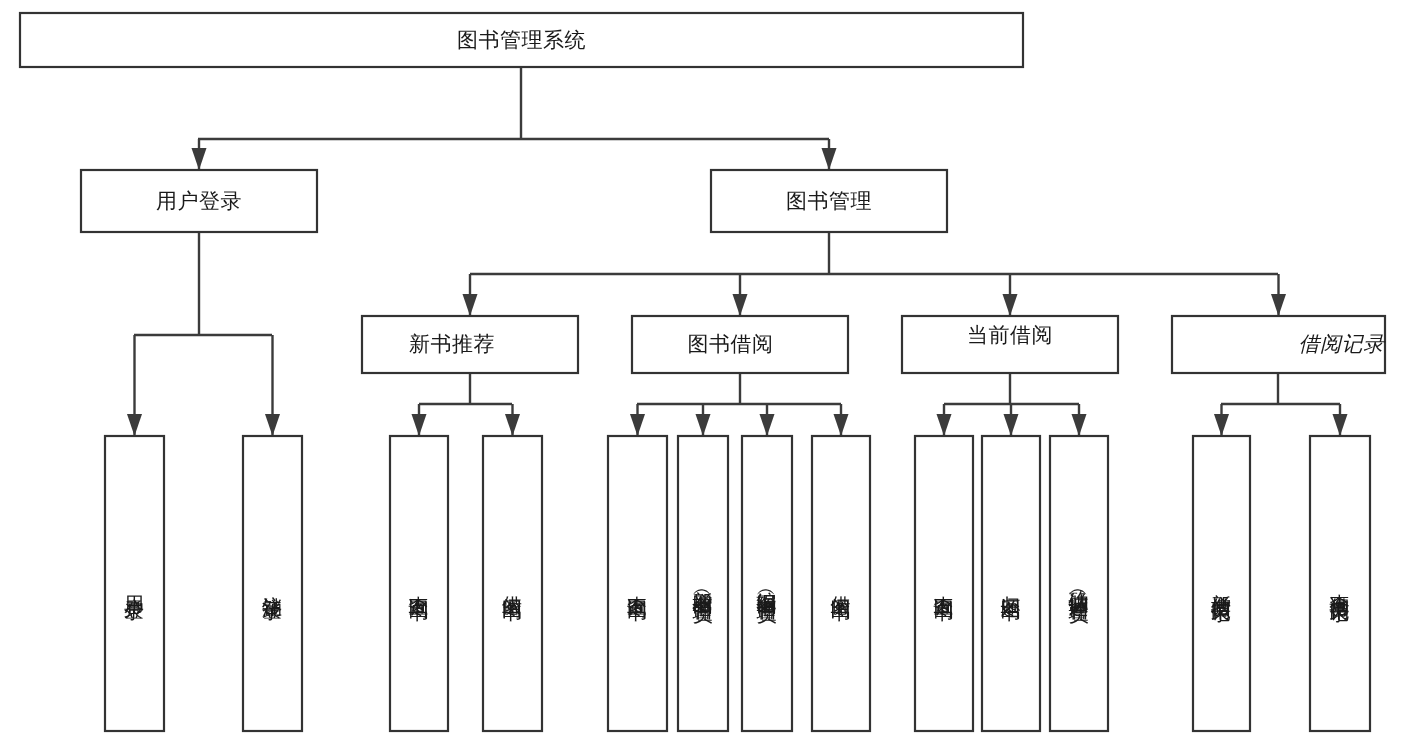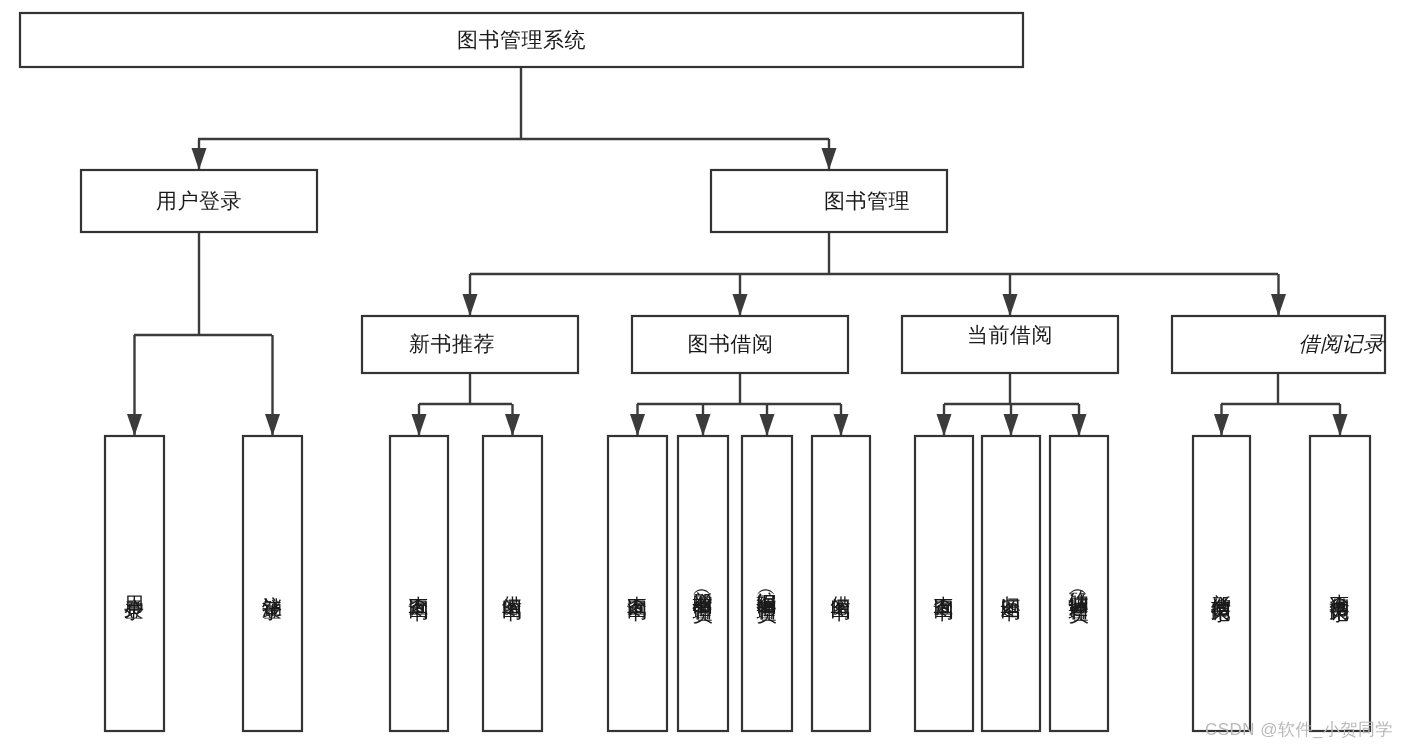--- a/index.html
+++ b/index.html
@@ -153,35 +153,34 @@
         <rect x="982" y="436" width="58" height="295" class="node-box"></rect>
         <rect x="1050" y="436" width="58" height="295" class="node-box"></rect>
         <rect x="1193" y="436" width="57" height="295" class="node-box"></rect>
         <rect x="1310" y="436" width="60" height="295" class="node-box"></rect>
       </g>
   </svg>
 
   <div id="label-layer">
       <div class="node-label" style="left: 20px; top: 13px; width: 1003px; height: 54px;">图书管理系统</div>
       <div class="node-label" style="left: 81px; top: 170px; width: 236px; height: 62px;">用户登录</div>
-      <div class="node-label" style="left: 749px; top: 170px; width: 236px; height: 62px; text-align: right;">图书管理</div>
+      <div class="node-label" style="left: 711px; top: 170px; width: 236px; height: 62px; text-align: right;">图书管理</div>
       <div class="node-label" style="left: 362px; top: 316px; width: 180px; height: 57px;">新书推荐</div>
       <div class="node-label" style="left: 632px; top: 316px; width: 197px; height: 57px;">图书借阅</div>
       <div class="node-label" style="left: 902px; top: 316px; width: 216px; height: 39px;">当前借阅</div>
       <div class="node-label" style="left: 1235px; top: 316px; width: 213px; height: 57px; font-style: italic;">借阅记录</div>
       <div class="node-label vertical" style="left: 105px; top: 436px; width: 59px; height: 295px;">用户登录</div>
       <div class="node-label vertical" style="left: 243px; top: 436px; width: 59px; height: 295px;">注销登录</div>
       <div class="node-label vertical" style="left: 390px; top: 436px; width: 58px; height: 295px;">查询图书</div>
       <div class="node-label vertical" style="left: 483px; top: 436px; width: 59px; height: 295px;">借阅图书</div>
       <div class="node-label vertical" style="left: 608px; top: 436px; width: 59px; height: 295px;">查询图书</div>
       <div class="node-label vertical" style="left: 678px; top: 436px; width: 50px; height: 295px;">新增图书（管理员）</div>
       <div class="node-label vertical" style="left: 742px; top: 436px; width: 50px; height: 295px;">编辑图书（管理员）</div>
       <div class="node-label vertical" style="left: 812px; top: 436px; width: 58px; height: 295px;">借阅图书</div>
       <div class="node-label vertical" style="left: 915px; top: 436px; width: 58px; height: 295px;">查询图书</div>
       <div class="node-label vertical" style="left: 982px; top: 436px; width: 58px; height: 295px;">归还图书</div>
       <div class="node-label vertical" style="left: 1050px; top: 436px; width: 58px; height: 295px;">确认归还（管理员）</div>
       <div class="node-label vertical" style="left: 1193px; top: 436px; width: 57px; height: 295px;">新增借阅记录</div>
       <div class="node-label vertical" style="left: 1310px; top: 436px; width: 60px; height: 295px;">查询借阅记录</div>
     </div>
 
-  <div class="watermark">CSDN @软件_小贺同学</div>
 
 </div>
 
 </body></html>

